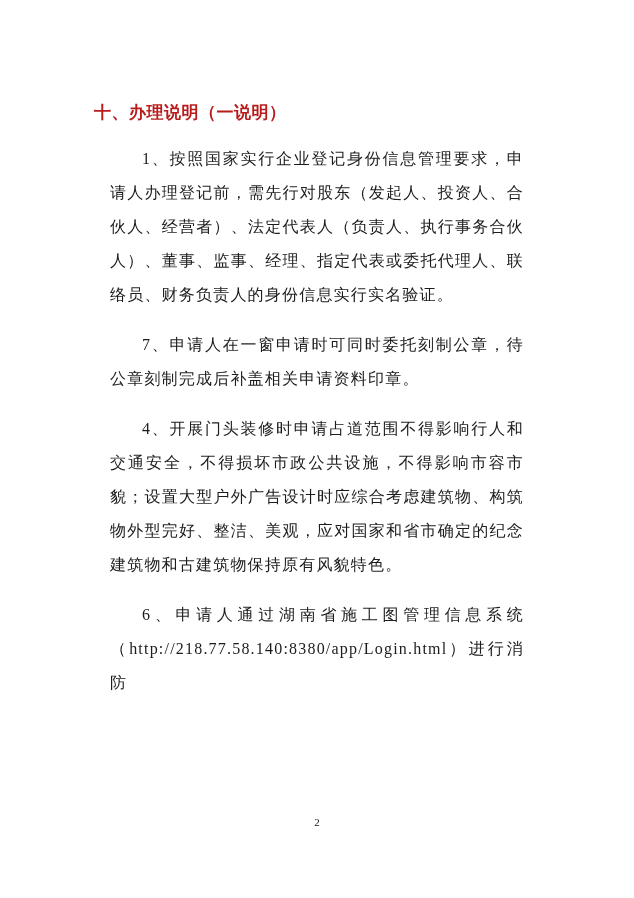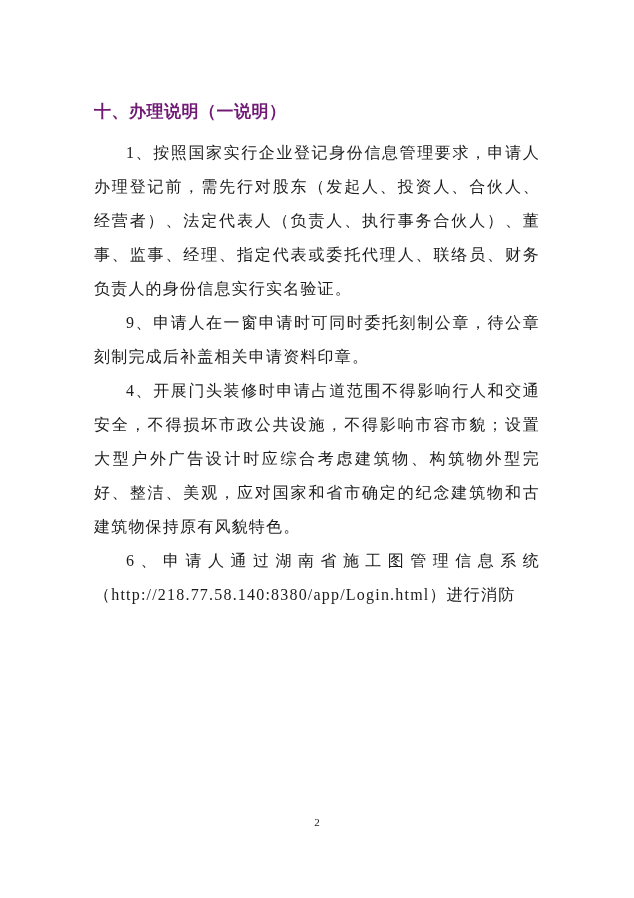--- a/index.html
+++ b/index.html
@@ -17,29 +17,29 @@
   }
   .doc {
     position: absolute;
     left: 94px;
     top: 99px;
     width: 446px;
     color: #1c1c1c;
   }
   .doc-heading {
     margin: 0 0 10px 0;
-    font-family: Liberation Mono, monospace;
+    font-family: Liberation Serif, serif;
     font-weight: bold;
     font-size: 17px;
     line-height: 27px;
     letter-spacing: 0.5px;
-    color: #701a75;
+    color: #b91c1c;
   }
   .doc-paragraph {
-    margin: 0;
+    margin: 16px;
     font-family: "Liberation Serif", serif;
     font-size: 16px;
     line-height: 34px;
     letter-spacing: 1.2px;
     text-align: justify;
     text-indent: 2em;
     color: #1c1c1c;
     word-wrap: break-word;
   }
   .page-number {
@@ -53,18 +53,18 @@
     color: #1c1c1c;
   }
 </style>
 </head>
 <body>
 
 <div class="page">
   <div class="doc">
     <h1 class="doc-heading">十、办理说明（一说明）</h1>
     <p class="doc-paragraph">1、按照国家实行企业登记身份信息管理要求，申请人办理登记前，需先行对股东（发起人、投资人、合伙人、经营者）、法定代表人（负责人、执行事务合伙人）、董事、监事、经理、指定代表或委托代理人、联络员、财务负责人的身份信息实行实名验证。</p>
-    <p class="doc-paragraph">9、申请人在一窗申请时可同时委托刻制公章，待公章刻制完成后补盖相关申请资料印章。</p>
+    <p class="doc-paragraph">7、申请人在一窗申请时可同时委托刻制公章，待公章刻制完成后补盖相关申请资料印章。</p>
     <p class="doc-paragraph">4、开展门头装修时申请占道范围不得影响行人和交通安全，不得损坏市政公共设施，不得影响市容市貌；设置大型户外广告设计时应综合考虑建筑物、构筑物外型完好、整洁、美观，应对国家和省市确定的纪念建筑物和古建筑物保持原有风貌特色。</p>
     <p class="doc-paragraph">6、申请人通过湖南省施工图管理信息系统（http://218.77.58.140:8380/app/Login.html）进行消防</p>
   </div>
   <div class="page-number">2</div>
 </div>
 
 </body></html>

